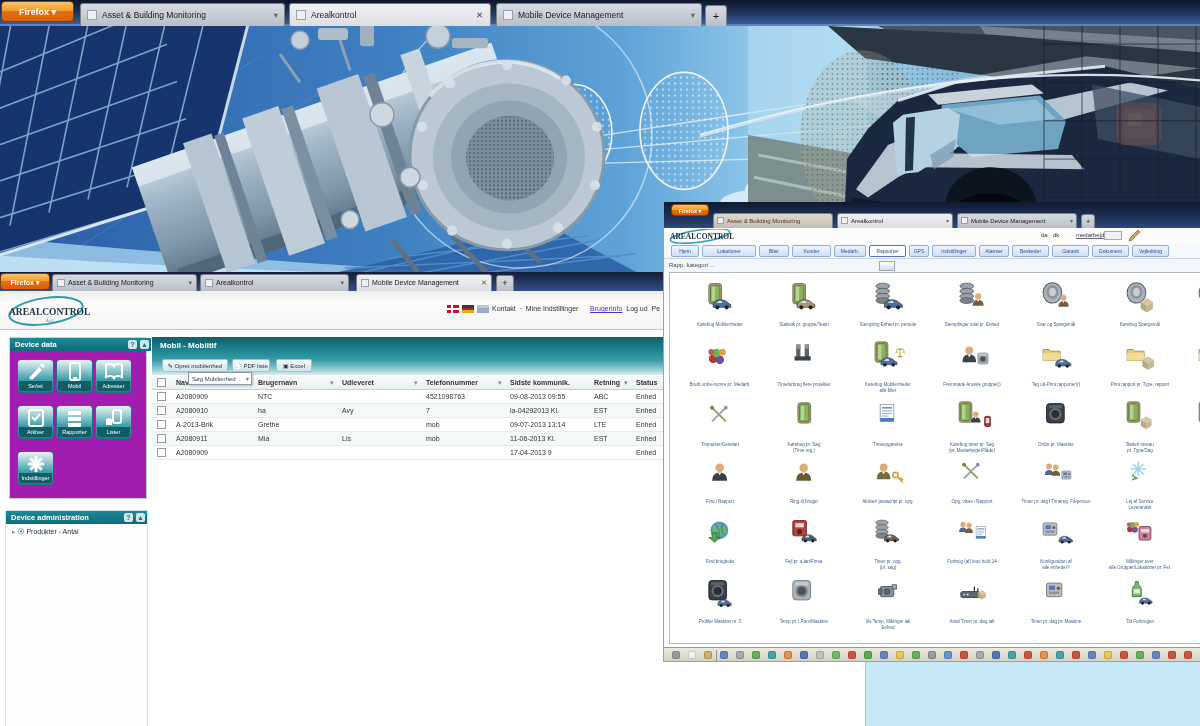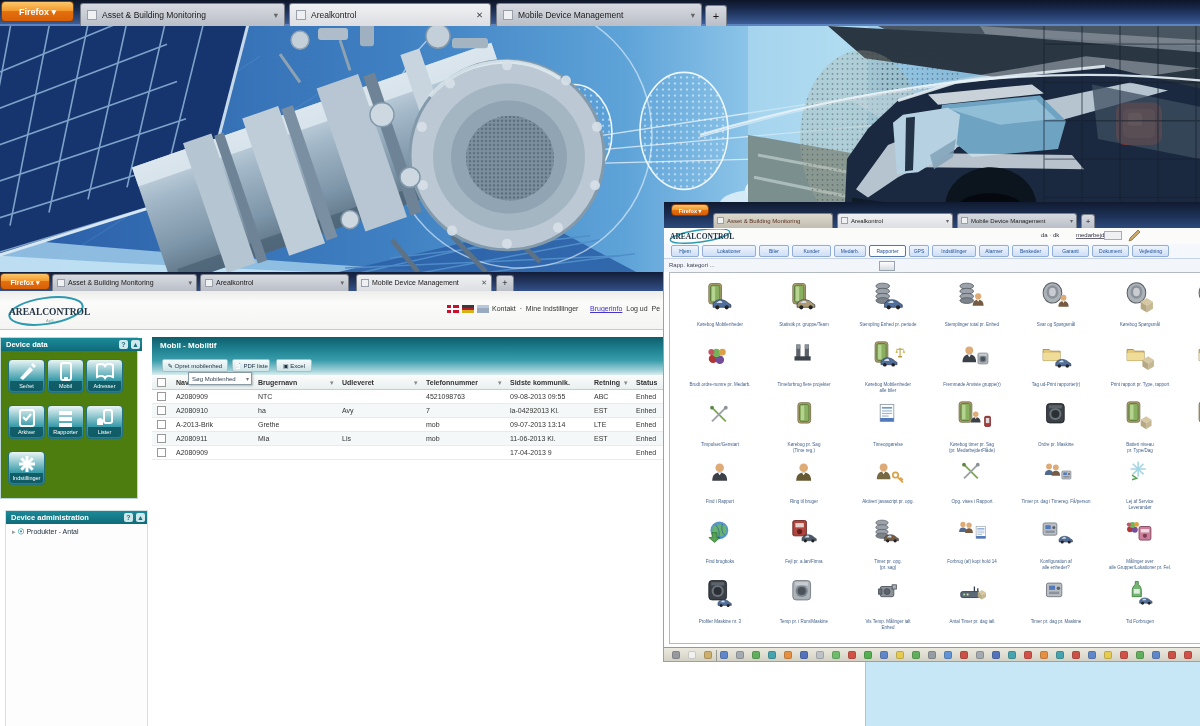--- a/index.html
+++ b/index.html
@@ -296,21 +296,21 @@
     </svg>
 
     <div class="abs" style="left:447px; top:14px; width:12px; height:8px; background:#c8102e;"></div>
     <div class="abs" style="left:451px; top:14px; width:2px; height:8px; background:#fff;"></div>
     <div class="abs" style="left:447px; top:17px; width:12px; height:2px; background:#fff;"></div>
     <div class="abs" style="left:462px; top:14px; width:12px; height:8px; background:linear-gradient(180deg,#3a3a3a 33%,#b02030 33%,#b02030 66%,#d8b018 66%);"></div>
     <div class="abs" style="left:477px; top:14px; width:12px; height:8px; background:linear-gradient(180deg,#b8c8dc 40%,#9aaabf 40%);"></div>
     <div class="abs" style="left:492px; top:14px; font-size:7px; color:#333;">Kontakt&nbsp;&nbsp;·&nbsp;&nbsp;Mine Indstillinger&nbsp;&nbsp;&nbsp;&nbsp;&nbsp;&nbsp;<span style="color:#4433cc; text-decoration:underline;">Brugerinfo</span>&nbsp;&nbsp;Log ud &nbsp;Pe</div>
   </div>
 
-  <div class="abs" style="left:0; top:65px; width:138px; height:162px; background:#4d7c0f; border:1px solid #bcd6da;">
+  <div class="abs" style="left:9px; top:65px; width:138px; height:162px; background:#a21caf; border:1px solid #bcd6da;">
     <div class="tealhead" style="left:0px; top:0px; width:141px; height:13px; font-size:7.5px; line-height:13px; padding-left:5px;">Device data
       <span style="position:absolute; right:14px; top:2px; width:9px; height:9px; background:#cfe8ec; border-radius:2px; color:#16707e; font-size:7px; line-height:9px; text-align:center;">?</span>
       <span style="position:absolute; right:2px; top:2px; width:9px; height:9px; background:#cfe8ec; border-radius:2px; color:#16707e; font-size:7px; line-height:9px; text-align:center;">▲</span>
     </div>
 
     <div class="sbtn" style="left:7px; top:21px;">
       <svg width="22" height="20" viewBox="0 0 22 20">
           <path d="M4,16 L14,5 L17,8 L7,18 Z M15,3 L18,6 L20,4 L17,1 Z" fill="#fff"></path>
         </svg>
       <div class="lbl">Se/ret</div>

